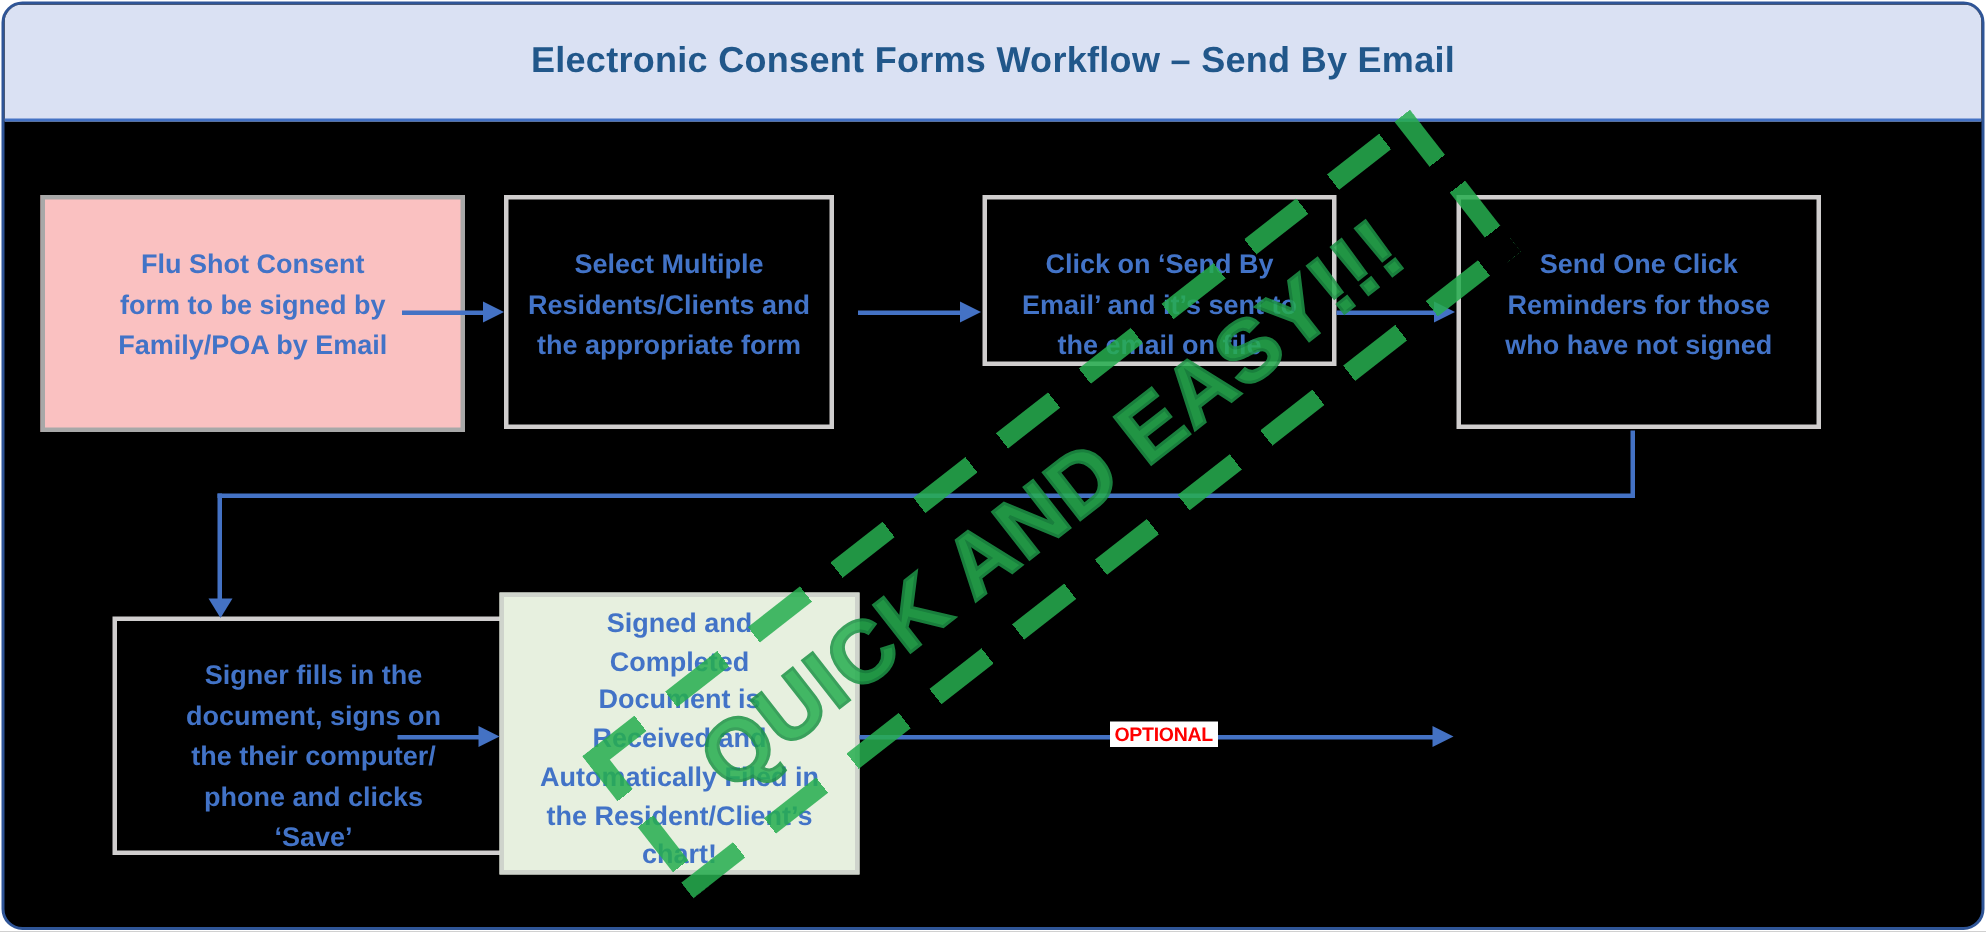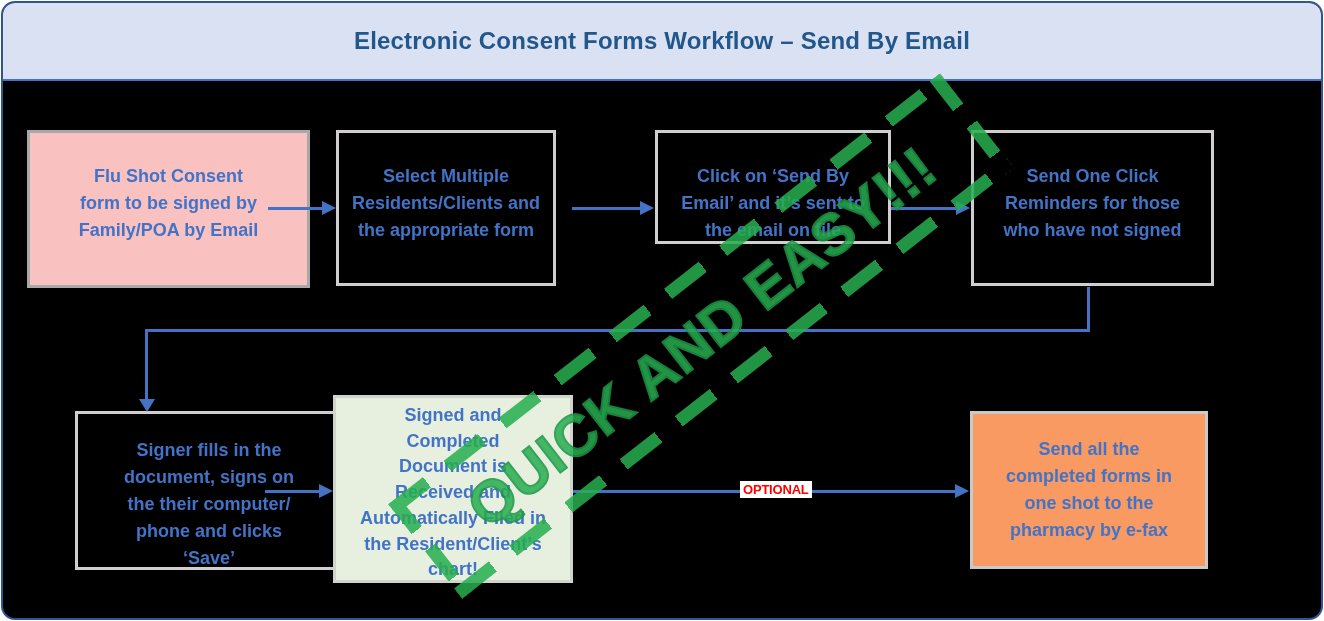--- a/index.html
+++ b/index.html
@@ -101,26 +101,20 @@
     </div>
     <div class="box b6">
       <div class="box-text">Signed and
 Completed
 Document is
 Received and
 Automatically Filed in
 the Resident/Client’s
 chart!</div>
     </div>
-    <div class="box b7">
-      <div class="box-text">Send all  the
-completed forms in
-one shot to the
-pharmacy by e-fax</div>
-    </div>
 
     <div class="hline" style="left:265px;top:204px;width:56px;"></div>
     <div class="head-right" style="left:319px;top:198px;"></div>
 
     <div class="hline" style="left:569px;top:204px;width:70px;"></div>
     <div class="head-right" style="left:637px;top:198px;"></div>
 
     <div class="hline" style="left:888px;top:204px;width:67px;"></div>
     <div class="head-right" style="left:953px;top:198px;"></div>
 

